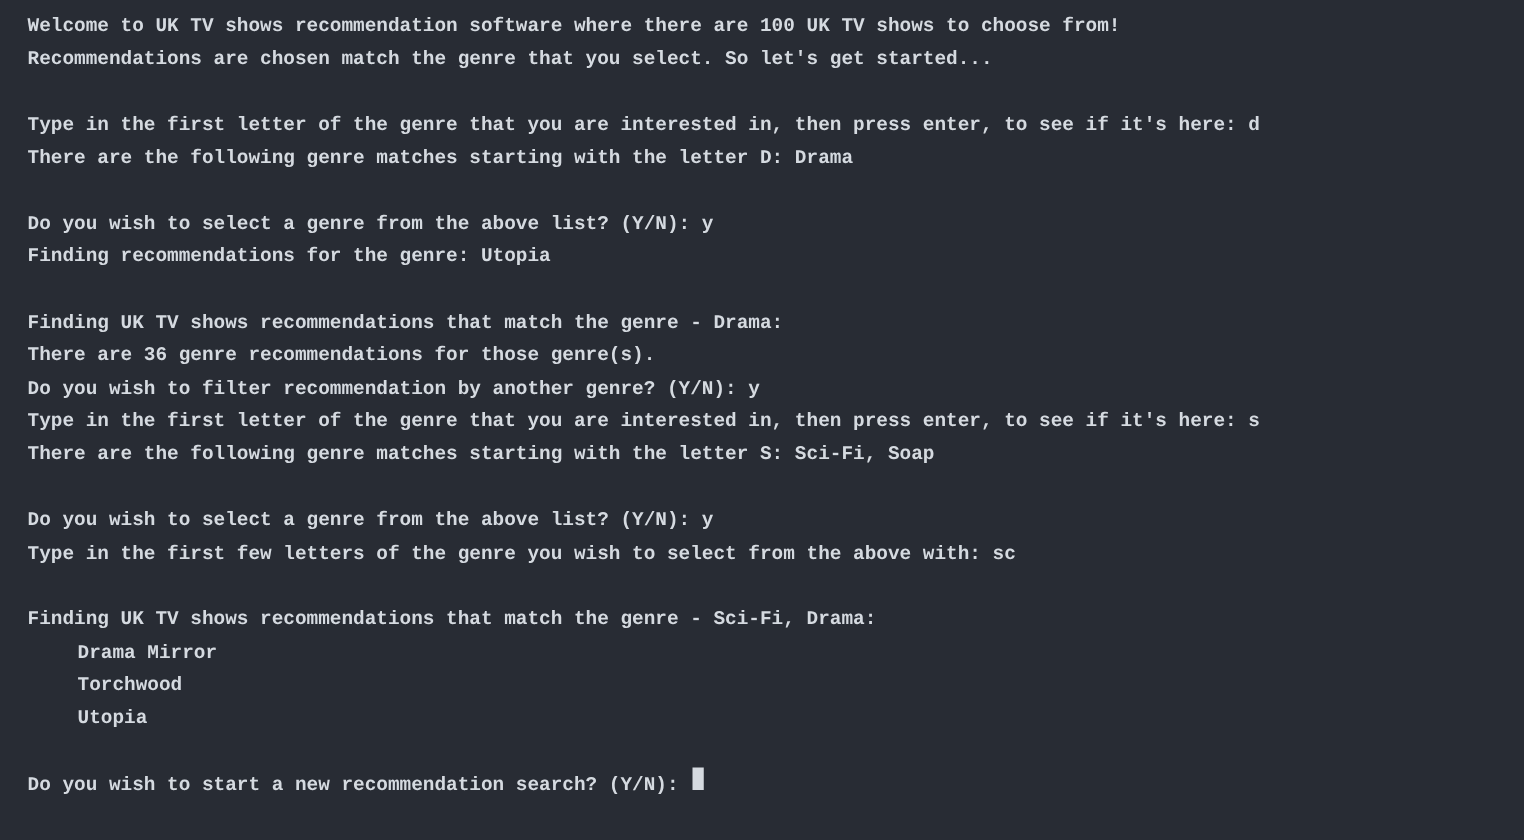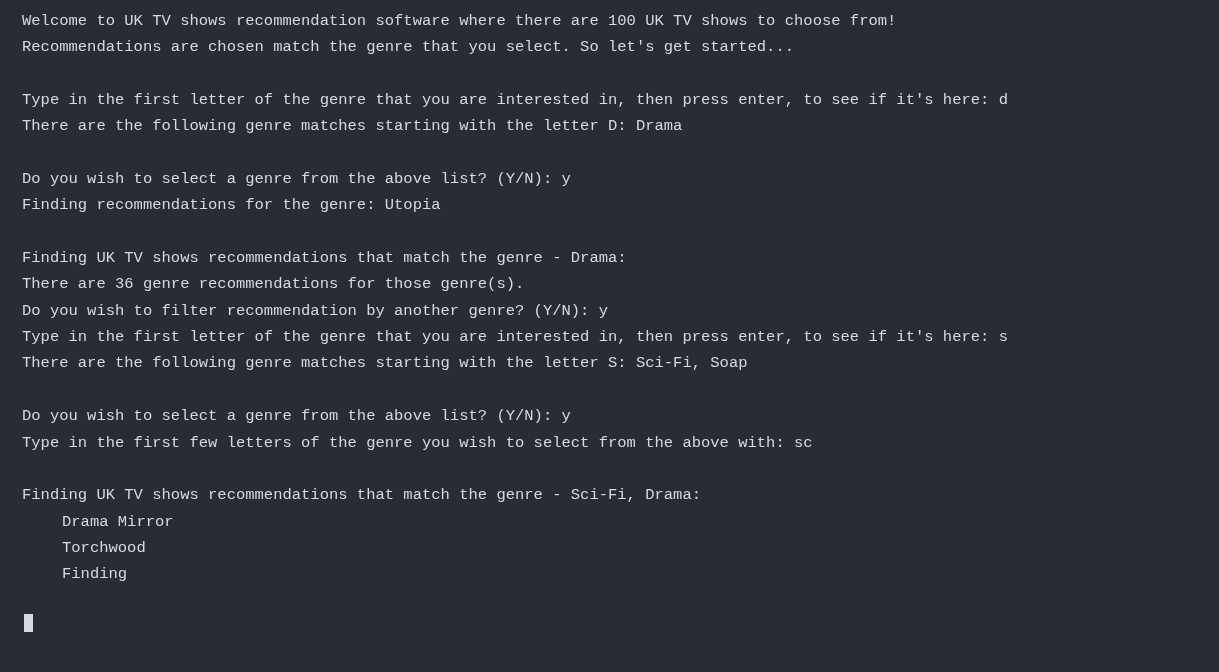--- a/index.html
+++ b/index.html
@@ -1,15 +1,15 @@
 <!DOCTYPE html>
 <html><head>
   <meta charset="utf-8">
   <style>
-    * { margin: 0; padding: 0; box-sizing: border-box; }
+    * { margin: 0; padding: 0; box-sizing: border-box; font-weight: bold; }
     body {
       background: #282c34;
       color: #d5dae0;
       font-family: "Consolas", "Courier New", monospace;
       font-size: 15.5px;
       line-height: 1.7;
       padding: 8px 22px 22px 22px;
       width: 1219px;
       height: 672px;
       overflow: hidden;
@@ -44,17 +44,17 @@
 <div class="line">Do you wish to filter recommendation by another genre? (Y/N): y</div>
 <div class="line">Type in the first letter of the genre that you are interested in, then press enter, to see if it's here: s</div>
 <div class="line">There are the following genre matches starting with the letter S: Sci-Fi, Soap</div>
 <div class="blank"></div>
 <div class="line">Do you wish to select a genre from the above list? (Y/N): y</div>
 <div class="line">Type in the first few letters of the genre you wish to select from the above with: sc</div>
 <div class="blank"></div>
 <div class="line">Finding UK TV shows recommendations that match the genre - Sci-Fi, Drama:</div>
 <div class="line indent">Drama Mirror</div>
 <div class="line indent">Torchwood</div>
-<div class="line indent">Finding</div>
+<div class="line indent">Utopia</div>
 <div class="blank"></div>
 <div class="line prompt-line">
-  <span class="cursor"></span>
+  <span>Do you wish to start a new recommendation search? (Y/N): </span><span class="cursor"></span>
 </div>
 
 </body></html>

